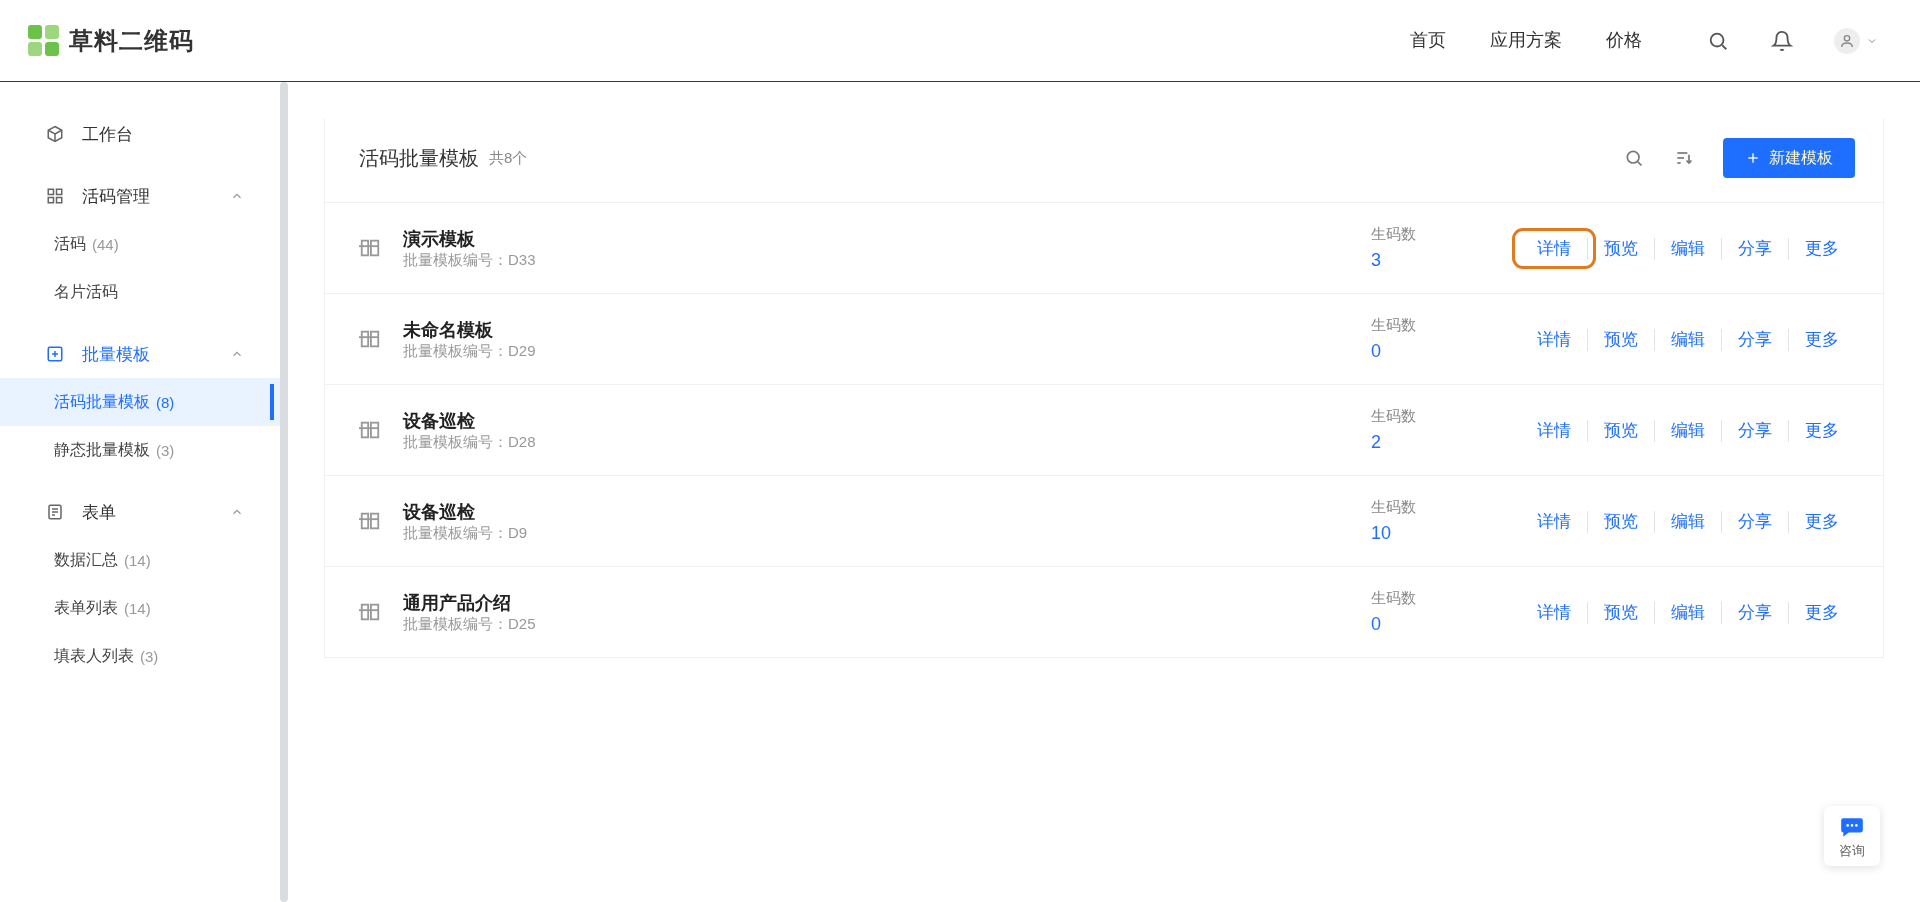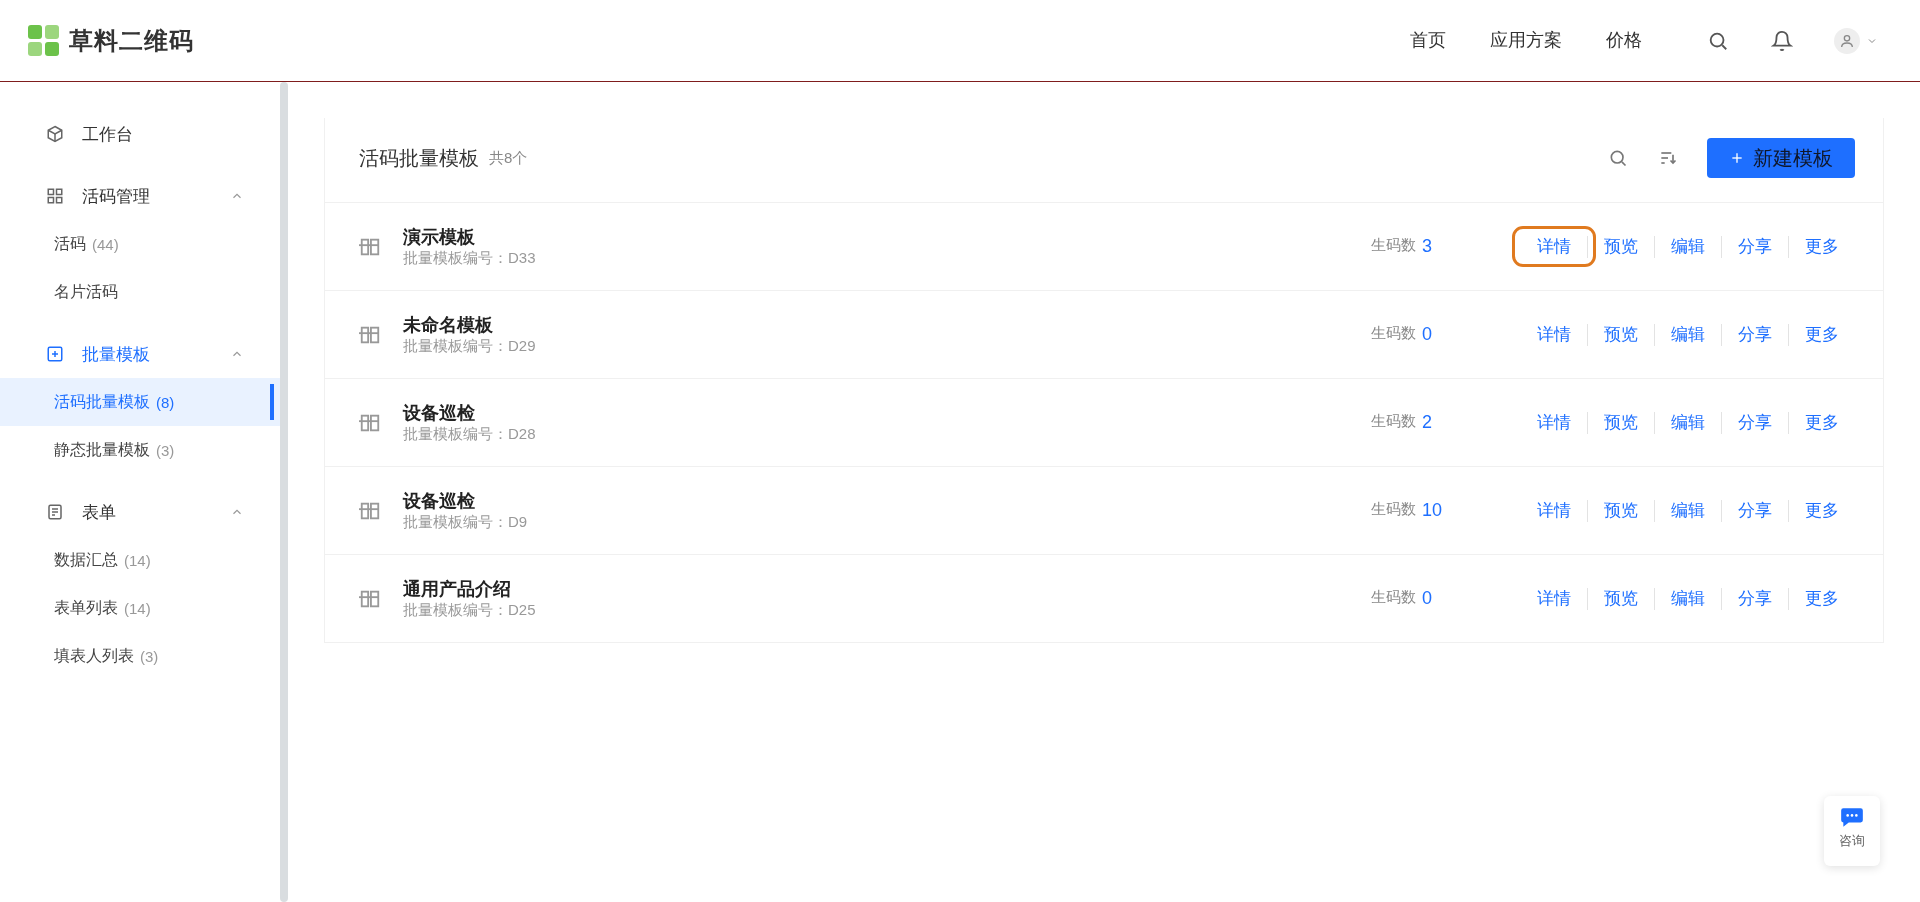--- a/index.html
+++ b/index.html
@@ -114,40 +114,40 @@
 
     .panel-head {
       display:flex; align-items:center;
       padding: 20px 28px 24px 34px;
     }
     .panel-title { font-size:20px; color:#333; margin-right:10px; }
     .panel-subtitle { font-size:15px; color:#888; }
     .panel-tools { margin-left:auto; display:flex; align-items:center; gap:28px; }
     .tool-icon { width:22px; height:22px; color:#777; cursor:pointer; display:flex;align-items:center;justify-content:center;}
     .btn-primary {
-      background:#1e6fff; color:#0f172a; border:none;
+      background:#1e6fff; color:#fef9c3; border:none;
       height:40px; padding: 0 22px; border-radius:4px;
-      font-size:20px; display:flex; align-items:center; gap:8px;
+      font-size:16px; display:flex; align-items:center; gap:8px;
       cursor:pointer;
     }
 
     .row {
       display:flex;
       align-items:center;
       border-top:1px solid #f0f0f0;
       padding: 22px 28px 22px 34px;
     }
     .row-icon { width:26px; margin-right:18px; color:#999; flex:0 0 26px;}
     .row-main { display:flex; flex-direction:column; }
     .row-title { font-size:18px; font-weight:600; color:#222; }
     .row-meta  { font-size:15px; color:#999; }
 
     .row-count {
       margin-left:auto;
-      display:flex; flex-direction:row; gap:6px;
+      display:flex; flex-direction:column; gap:6px;
       align-items:flex-start;
       width:90px; flex:0 0 90px;
       padding-right:10px;
     }
     .row-count .lbl { font-size:15px; color:#888; }
     .row-count .num { font-size:18px; color:#1e6fff; }
 
     .row-actions {
       display:flex; align-items:flex-end;
       margin-left:60px;
@@ -168,21 +168,21 @@
 
     
     .consult {
       position:absolute;
       right:40px; bottom:36px;
       width:56px;
       display:flex; flex-direction:column; align-items:center;
       background:#fff;
       border-radius:6px;
       box-shadow: 0 2px 10px rgba(0,0,0,.12);
-      padding:8px 0 16px;
+      padding:8px 0 6px;
       gap:2px;
       cursor:pointer;
     }
     .consult .chat { color:#1e6fff; }
     .consult .txt { font-size:13px; color:#666; }
 
     svg { display:block; }
   </style>
 </head>
 <body>

